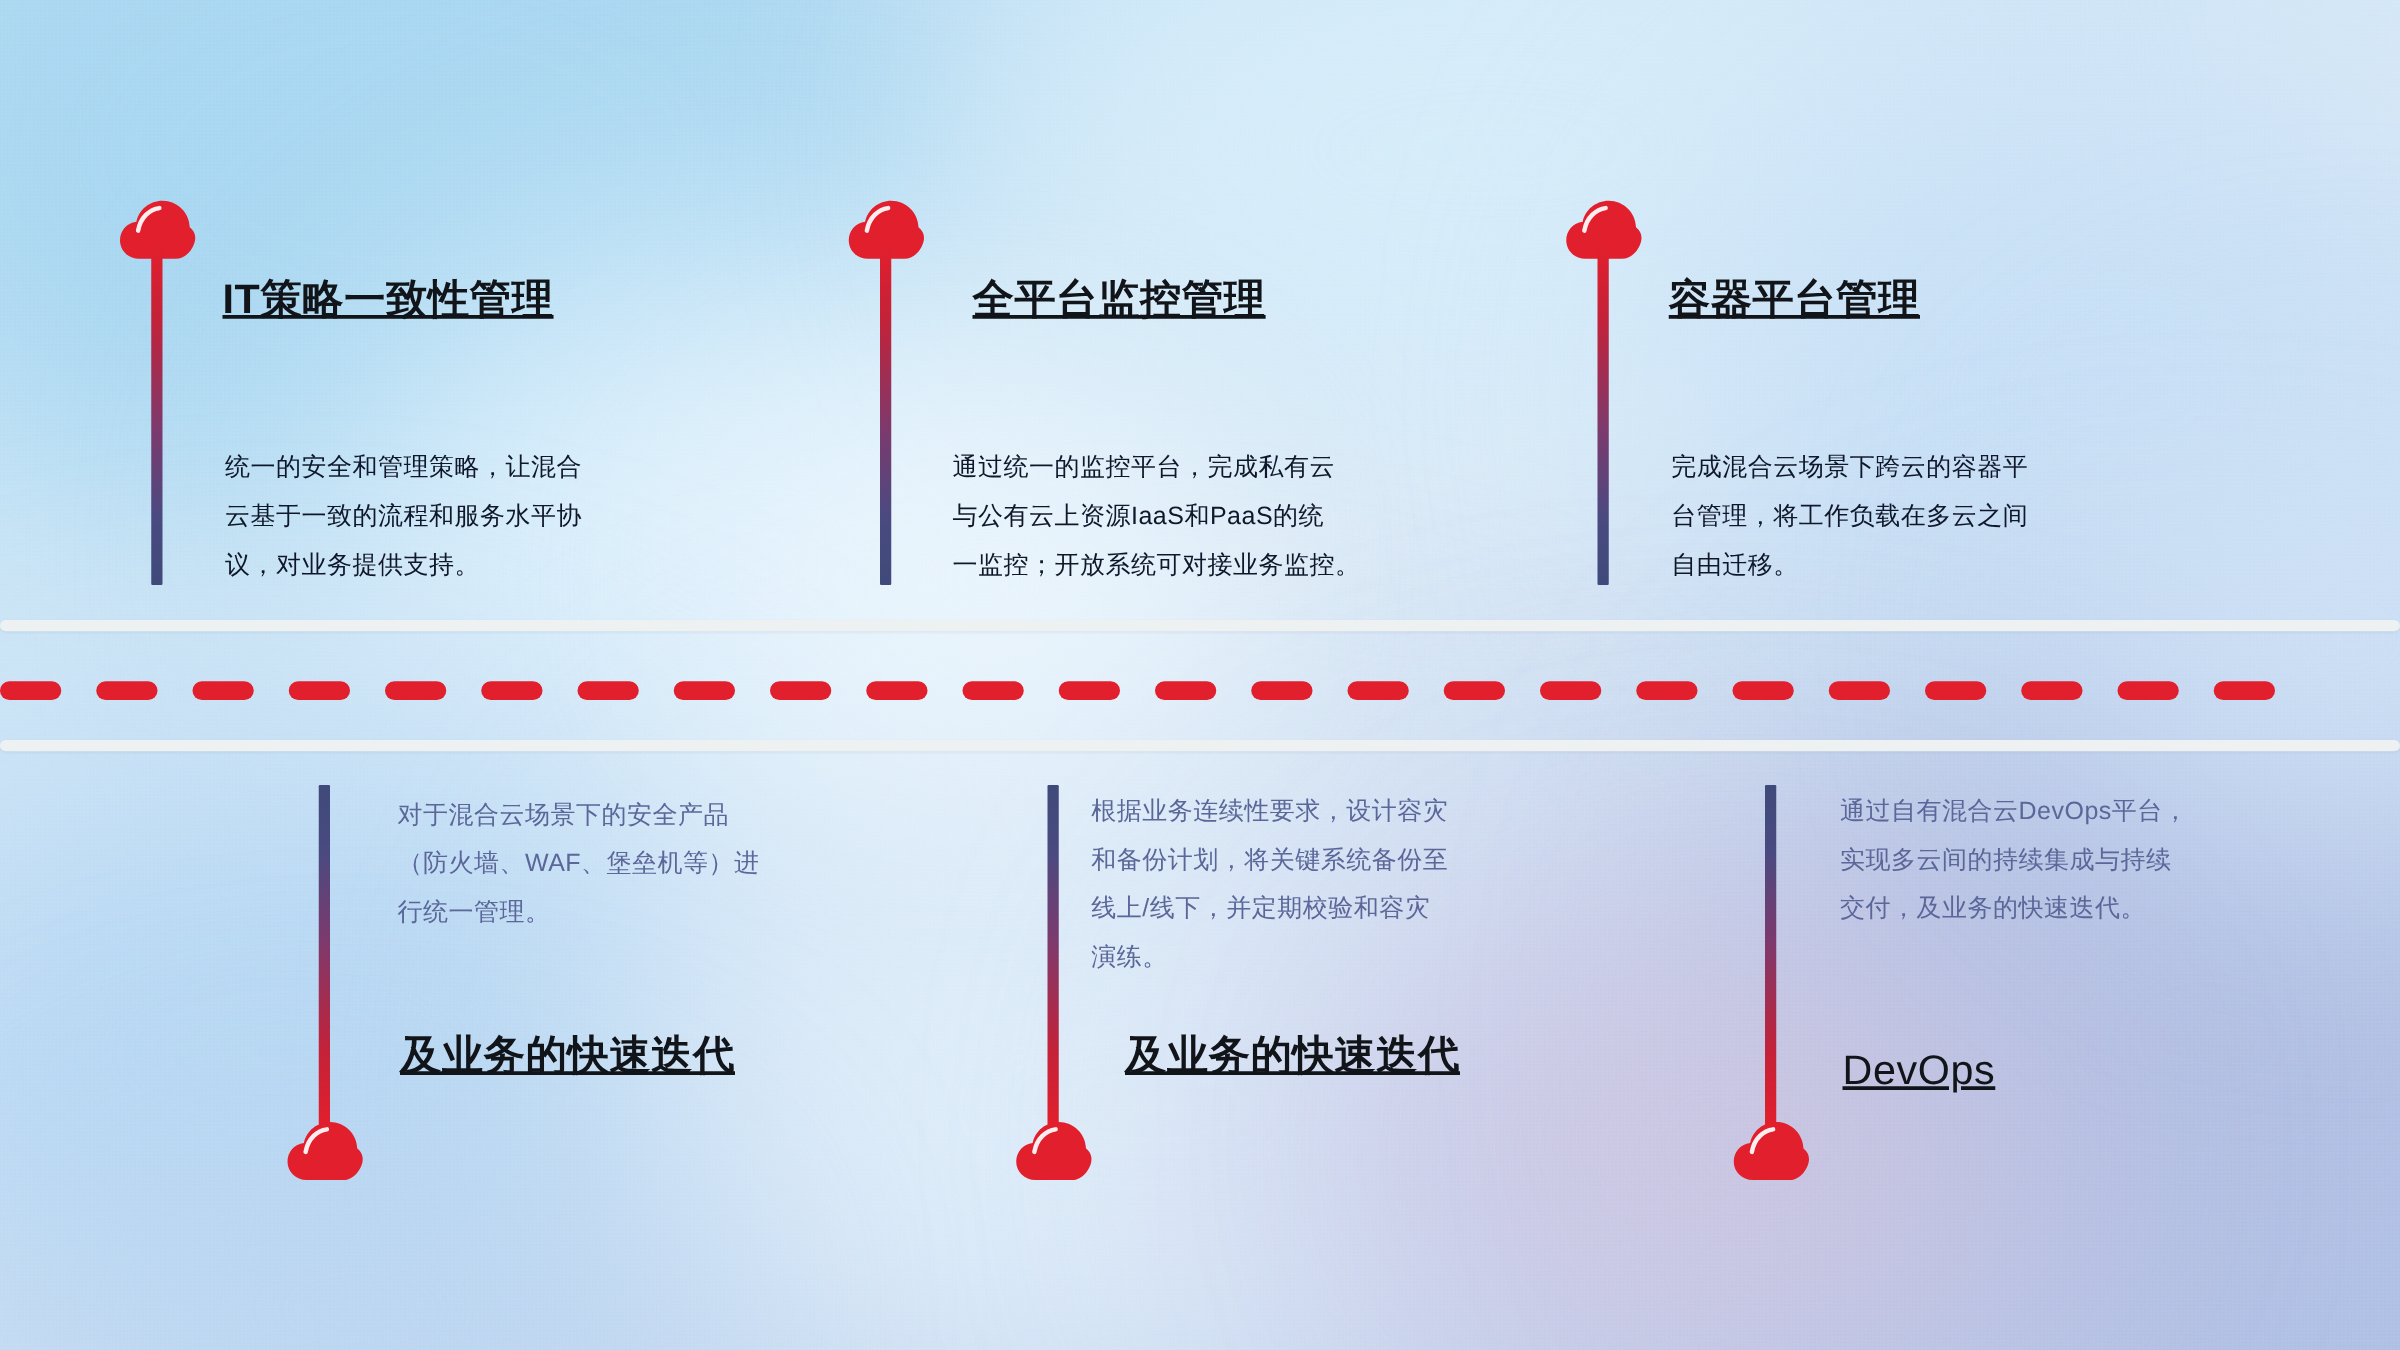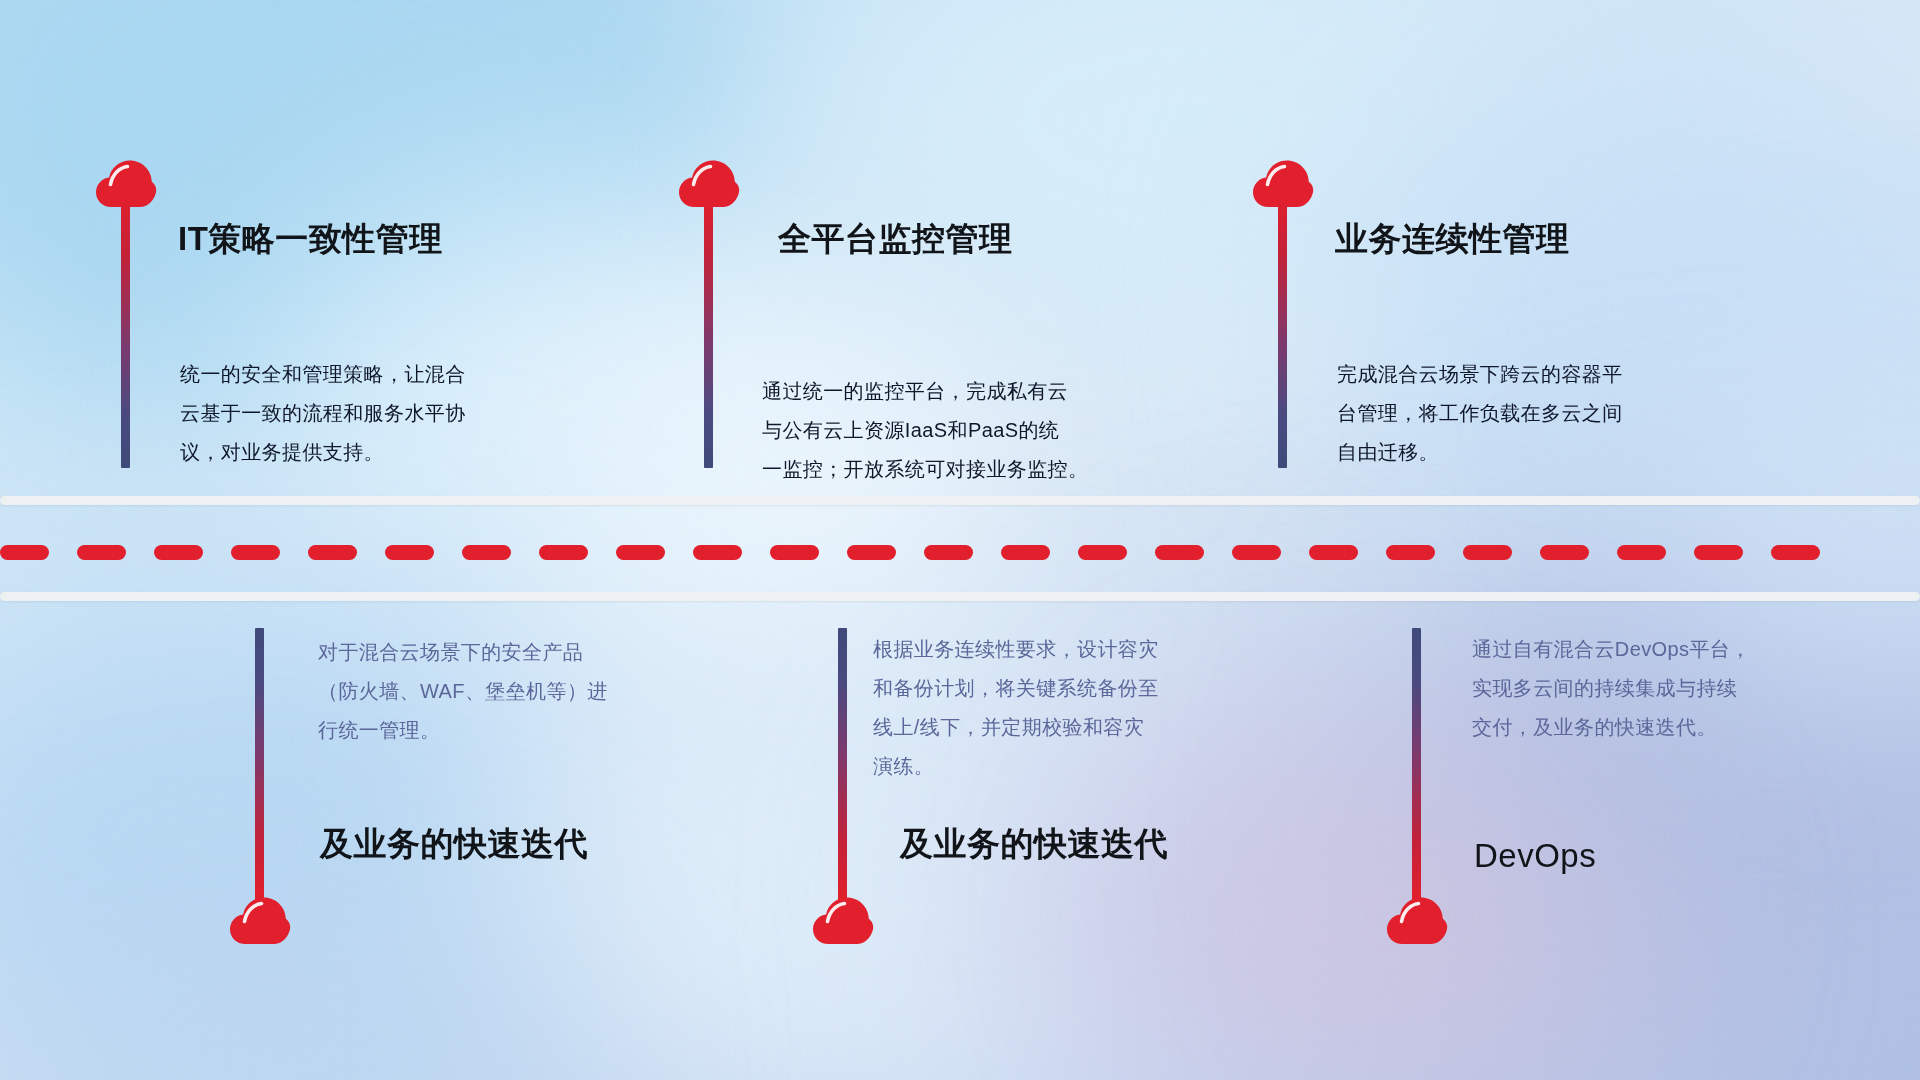--- a/index.html
+++ b/index.html
@@ -56,21 +56,21 @@
     position:absolute; width:9px; border-radius:1px;
   }
   .stem.down { background:linear-gradient(180deg,#e21f2c 0%, #c32239 22%, #7b3a6e 55%, #4a4a80 80%, #3f4a7a 100%); }
   .stem.up   { background:linear-gradient(180deg,#3f4a7a 0%, #4a4a80 20%, #7b3a6e 45%, #c32239 78%, #e21f2c 100%); }
 
   .cloud { position:absolute; width:62px; height:48px; }
 
   .head {
     position:absolute;
     font-size:33px; font-weight:bold; color:#111418;
-    letter-spacing:.5px; white-space:nowrap; line-height:1;
+    letter-spacing:.5px; white-space:nowrap; line-height:1;text-decoration:underline;
   }
   .head.light { font-weight:normal; }
 
   .body {
     position:absolute;
     font-size:20px; line-height:39px; color:#0f172a;
     letter-spacing:.4px;
     white-space:pre-line;
   }
   .body.b-lower { color:#5b6699; }
@@ -142,34 +142,34 @@
 
 <div class="item">
   <div class="cloud" style="left:678px; top:160px;">
     <svg viewBox="0 0 62 48" width="62" height="48">
       <path d="M16.5 47 C7.4 47 1 40.4 1 32.2 C1 24.6 6.6 18.3 14.1 17.4 C16.2 7.6 24.8 0.6 35 0.6 C46.8 0.6 56.4 10 56.8 21.7 C60.2 24.2 61.8 28.2 61 32.3 C59.9 38.2 54.4 47 45.5 47 Z" fill="#e21f2c"></path>
       <path d="M15.5 24.5 C17.5 13.5 25 7.5 32.5 6.5" stroke="#ffffff" stroke-width="3.6" stroke-linecap="round" fill="none" opacity="0.92"></path>
     </svg>
   </div>
   <div class="stem down" style="left:704px; top:196px; height:272px;"></div>
   <div class="head" style="left:778px; top:222px;">全平台监控管理</div>
-  <div class="body" style="left:762px; top:355px; width:450px;margin-top:17px;">通过统一的监控平台，完成私有云
+  <div class="body" style="left:762px; top:355px; width:450px;">通过统一的监控平台，完成私有云
 与公有云上资源IaaS和PaaS的统
 一监控；开放系统可对接业务监控。</div>
 </div>
 
 <div class="item">
   <div class="cloud" style="left:1252px; top:160px;">
     <svg viewBox="0 0 62 48" width="62" height="48">
       <path d="M16.5 47 C7.4 47 1 40.4 1 32.2 C1 24.6 6.6 18.3 14.1 17.4 C16.2 7.6 24.8 0.6 35 0.6 C46.8 0.6 56.4 10 56.8 21.7 C60.2 24.2 61.8 28.2 61 32.3 C59.9 38.2 54.4 47 45.5 47 Z" fill="#e21f2c"></path>
       <path d="M15.5 24.5 C17.5 13.5 25 7.5 32.5 6.5" stroke="#ffffff" stroke-width="3.6" stroke-linecap="round" fill="none" opacity="0.92"></path>
     </svg>
   </div>
   <div class="stem down" style="left:1278px; top:196px; height:272px;"></div>
-  <div class="head" style="left:1335px; top:222px;">业务连续性管理</div>
+  <div class="head" style="left:1335px; top:222px;">容器平台管理</div>
   <div class="body" style="left:1337px; top:355px; width:450px;">完成混合云场景下跨云的容器平
 台管理，将工作负载在多云之间
 自由迁移。</div>
 </div>
 
 <div class="item">
   <div class="stem up" style="left:255px; top:628px; height:272px;"></div>
   <div class="body b-lower" style="left:318px; top:633px; width:450px;">对于混合云场景下的安全产品
 （防火墙、WAF、堡垒机等）进
 行统一管理。</div>

